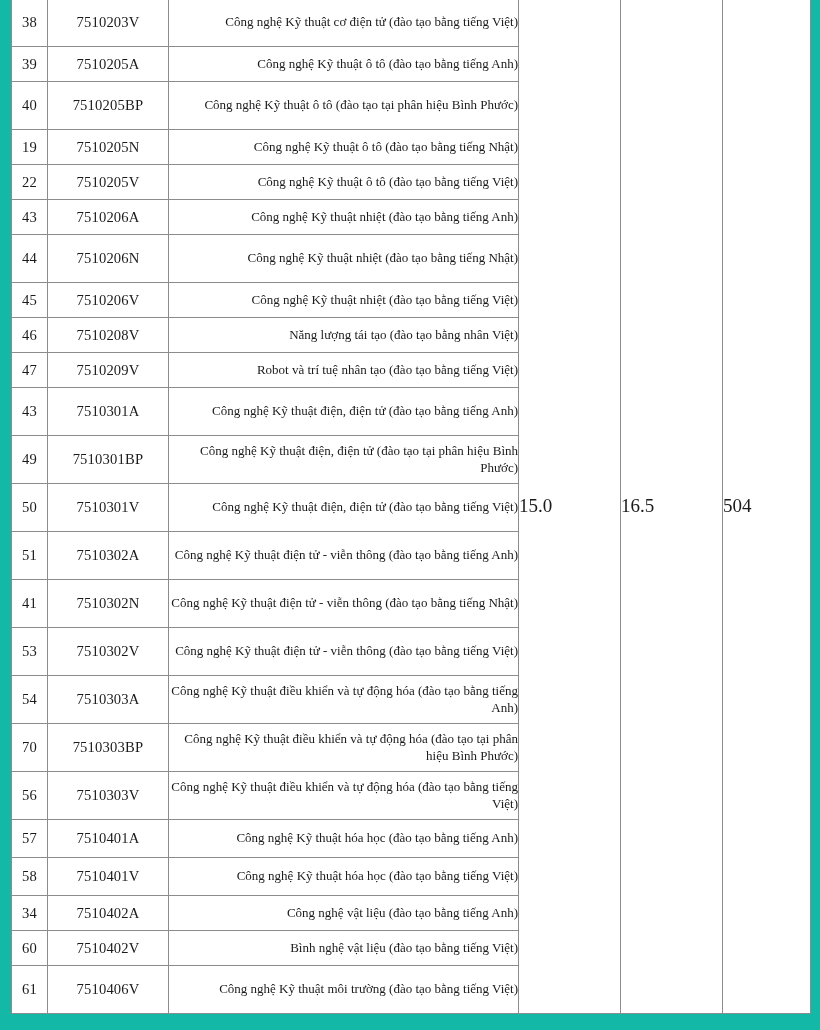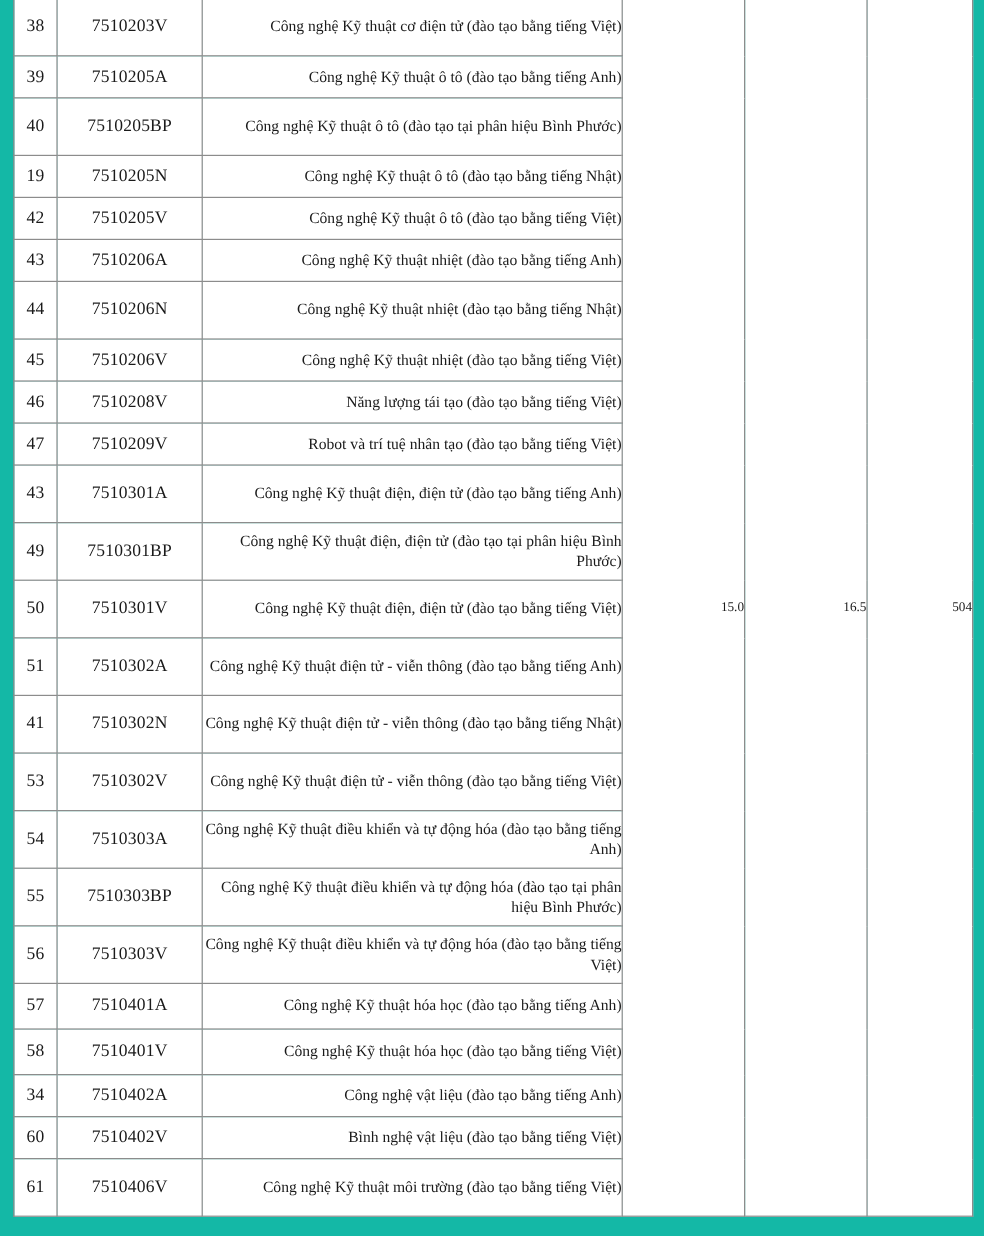--- a/index.html
+++ b/index.html
@@ -69,23 +69,23 @@
     letter-spacing: 0.2px;
   }
   td.name {
     text-align: right;
     padding-left: 10px;
     padding-right: 6px;
     line-height: 1.30;
     font-size: 13px;
   }
   td.merged {
-    text-align: right;
+    text-align: left;
     vertical-align: middle;
-    font-size: 11px;
+    font-size: 19px;
   }
 
   
   tr.r-two  td { height: 45px; }
   tr.r-one  td { height: 34px; }
   tr.r-tight td { height: 37px; }
 
   tr.r-two td.name { padding-top: 1px; padding-bottom: 1px; }
 </style>
 </head>
@@ -120,21 +120,21 @@
             <td class="idx">40</td>
             <td class="code">7510205BP</td>
             <td class="name">Công nghệ Kỹ thuật ô tô (đào tạo tại phân hiệu Bình Phước)</td>
           </tr>
           <tr class="r-one">
             <td class="idx">19</td>
             <td class="code">7510205N</td>
             <td class="name">Công nghệ Kỹ thuật ô tô (đào tạo bằng tiếng Nhật)</td>
           </tr>
           <tr class="r-one">
-            <td class="idx">42</td>
+            <td class="idx">22</td>
             <td class="code">7510205V</td>
             <td class="name">Công nghệ Kỹ thuật ô tô (đào tạo bằng tiếng Việt)</td>
           </tr>
           <tr class="r-one">
             <td class="idx">43</td>
             <td class="code">7510206A</td>
             <td class="name">Công nghệ Kỹ thuật nhiệt  (đào tạo bằng tiếng Anh)</td>
           </tr>
           <tr class="r-two">
             <td class="idx">44</td>
@@ -142,21 +142,21 @@
             <td class="name">Công nghệ Kỹ thuật nhiệt  (đào tạo bằng tiếng Nhật)</td>
           </tr>
           <tr class="r-one">
             <td class="idx">45</td>
             <td class="code">7510206V</td>
             <td class="name">Công nghệ Kỹ thuật nhiệt  (đào tạo bằng tiếng Việt)</td>
           </tr>
           <tr class="r-one">
             <td class="idx">46</td>
             <td class="code">7510208V</td>
-            <td class="name">Năng lượng tái tạo  (đào tạo bằng tiếng Việt)</td>
+            <td class="name">Năng lượng tái tạo  (đào tạo bằng nhân Việt)</td>
           </tr>
           <tr class="r-one">
             <td class="idx">47</td>
             <td class="code">7510209V</td>
             <td class="name">Robot và trí tuệ nhân tạo  (đào tạo bằng tiếng Việt)</td>
           </tr>
           <tr class="r-two">
             <td class="idx">43</td>
             <td class="code">7510301A</td>
             <td class="name">Công nghệ Kỹ thuật điện, điện tử  (đào tạo bằng tiếng Anh)</td>
@@ -185,21 +185,21 @@
             <td class="idx">53</td>
             <td class="code">7510302V</td>
             <td class="name">Công nghệ Kỹ thuật điện tử - viễn thông (đào tạo bằng tiếng Việt)</td>
           </tr>
           <tr class="r-two">
             <td class="idx">54</td>
             <td class="code">7510303A</td>
             <td class="name">Công nghệ Kỹ thuật điều khiển và tự động hóa (đào tạo bằng tiếng Anh)</td>
           </tr>
           <tr class="r-two">
-            <td class="idx">55</td>
+            <td class="idx">70</td>
             <td class="code">7510303BP</td>
             <td class="name">Công nghệ Kỹ thuật điều khiển và tự động hóa (đào tạo tại phân hiệu Bình Phước)</td>
           </tr>
           <tr class="r-two">
             <td class="idx">56</td>
             <td class="code">7510303V</td>
             <td class="name">Công nghệ Kỹ thuật điều khiển và tự động hóa (đào tạo bằng tiếng Việt)</td>
           </tr>
           <tr class="r-tight">
             <td class="idx">57</td>

